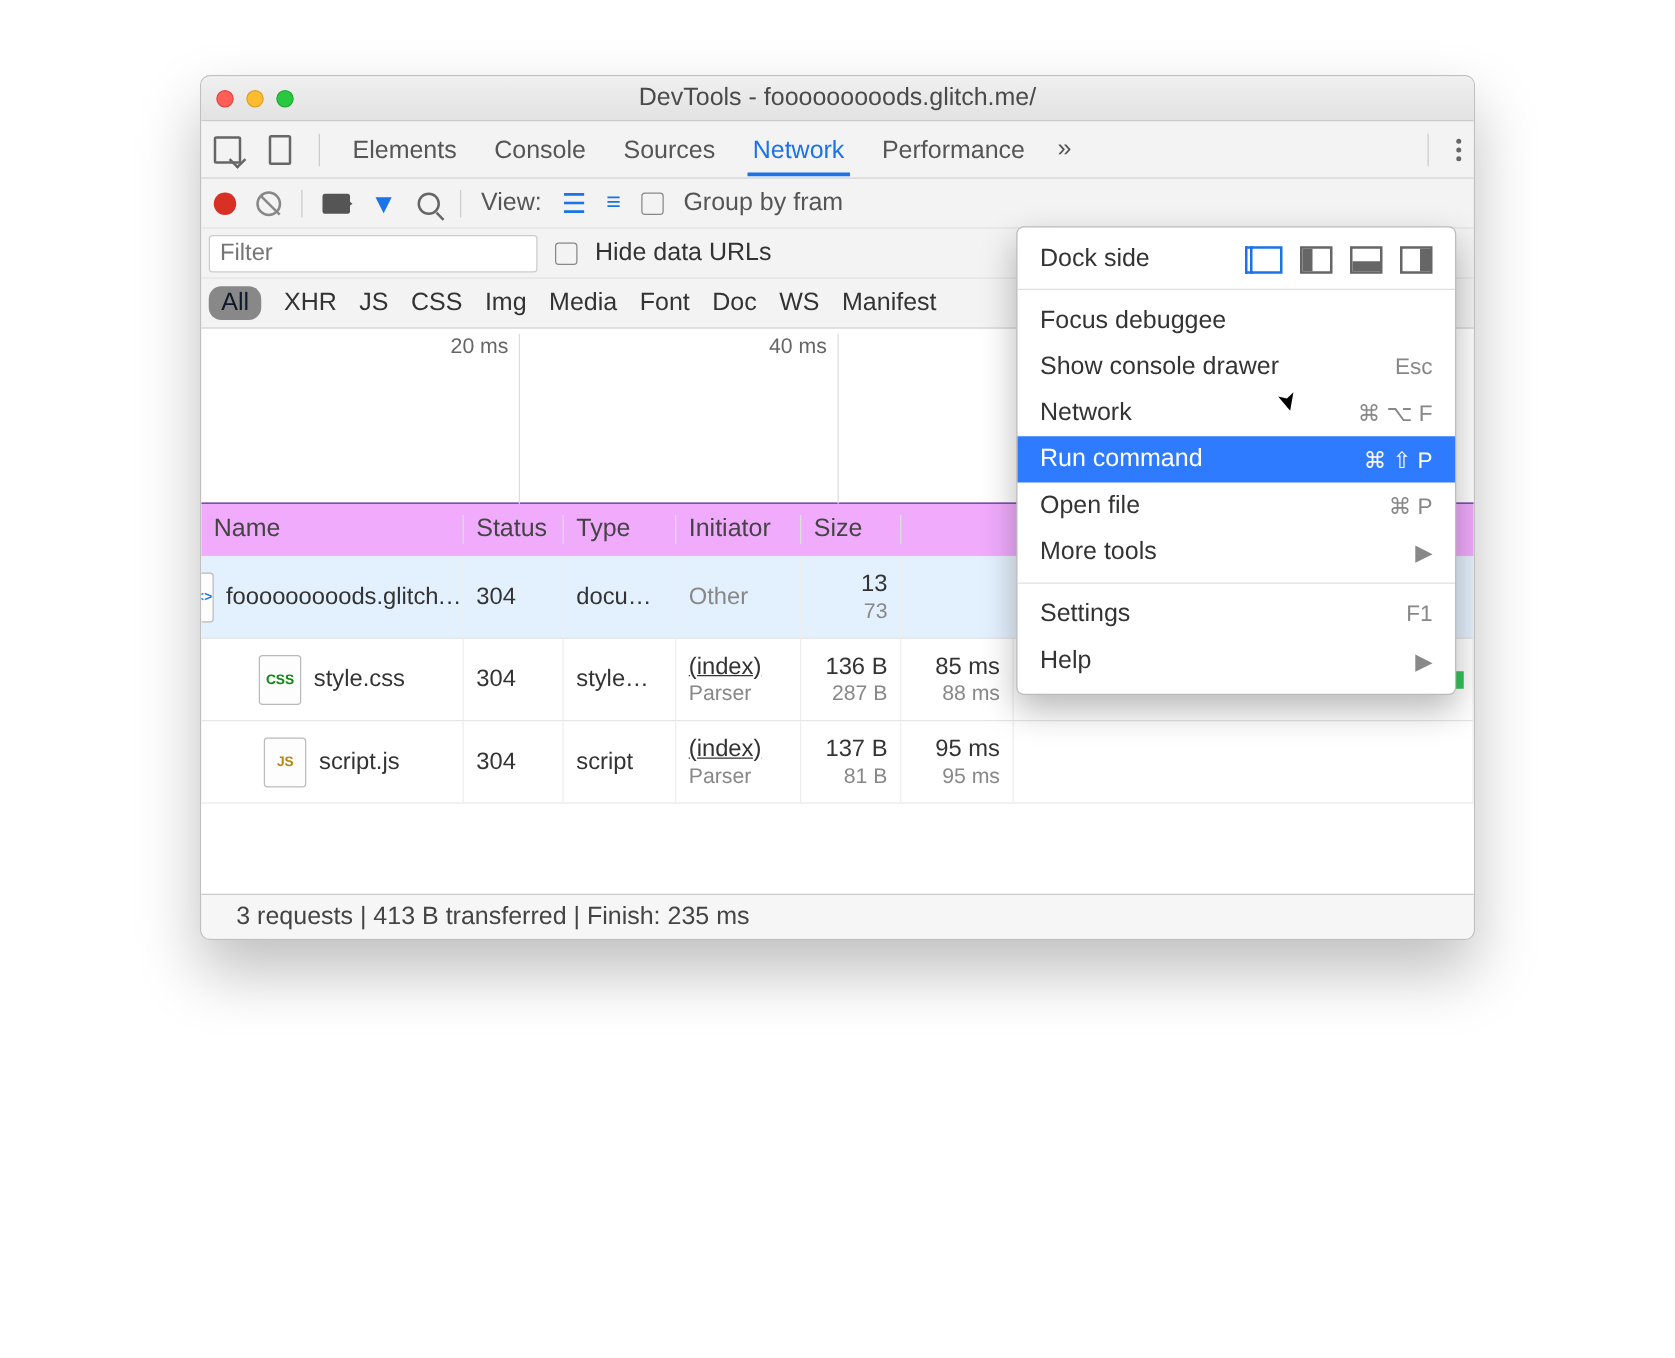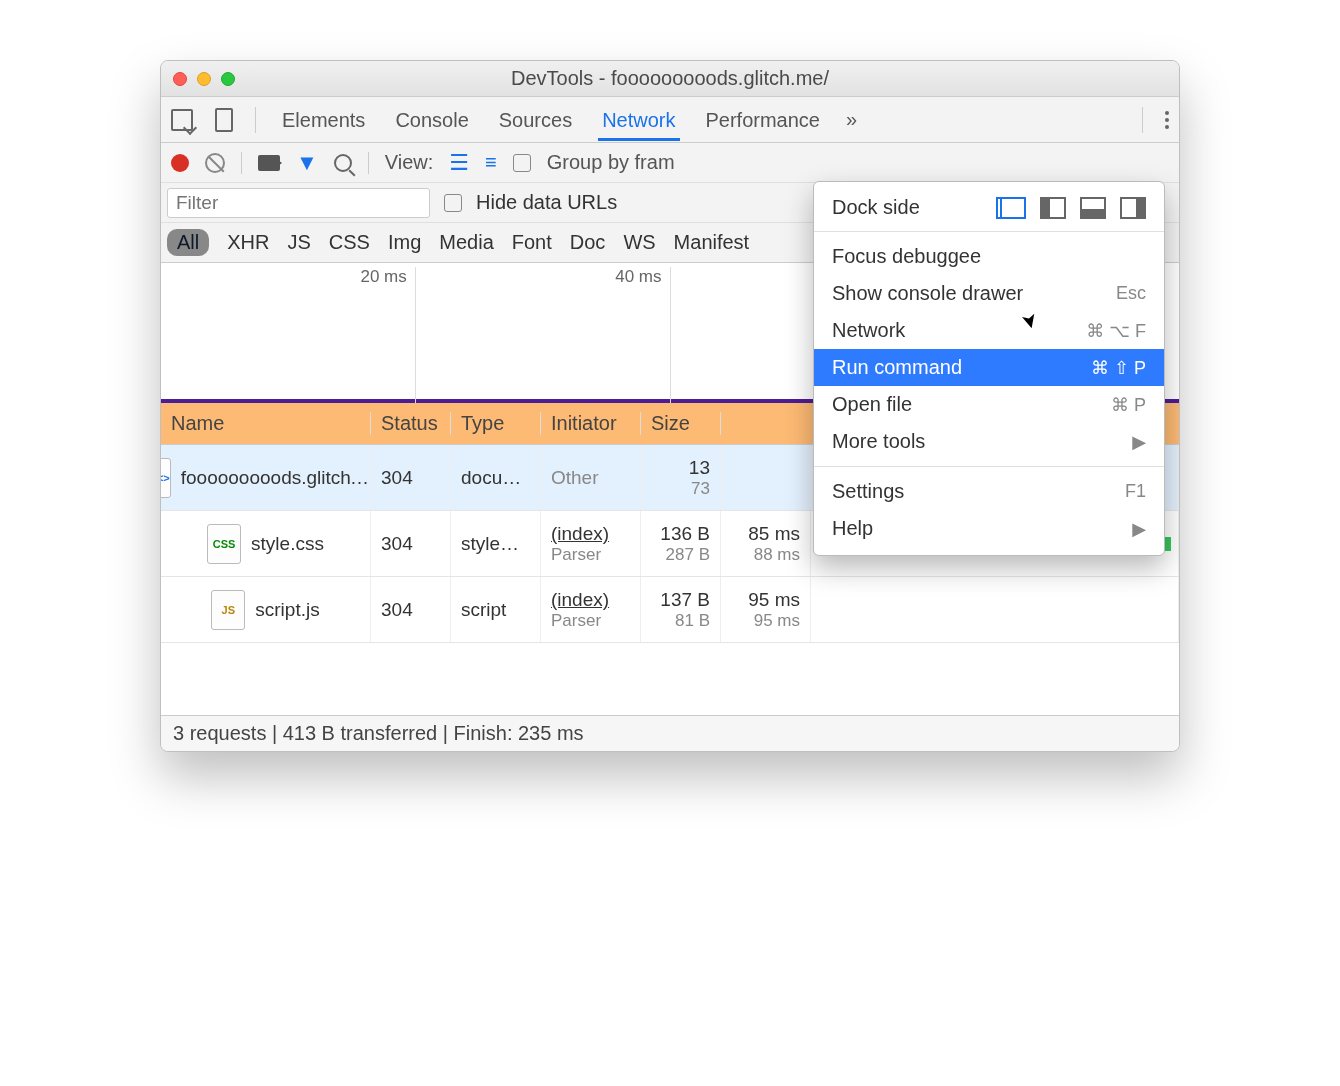--- a/index.html
+++ b/index.html
@@ -59,45 +59,45 @@
   .camera{width:22px;height:16px;background:#555;position:relative;border-radius:2px;}
   .camera::after{content:"";position:absolute;right:-8px;top:2px;border:6px solid transparent;border-left:8px solid #555;}
   .funnel{color:#1a73e8;font-size:22px;}
   .search-glass{width:18px;height:18px;border:2px solid #666;border-radius:50%;position:relative;}
   .search-glass::after{content:"";position:absolute;width:8px;height:2px;background:#666;transform:rotate(45deg);bottom:-4px;right:-6px;}
   .checkbox{width:18px;height:18px;border:1.5px solid #888;border-radius:3px;display:inline-block;vertical-align:middle;}
   .filterrow{display:flex;align-items:center;height:40px;background:#f3f3f3;border-bottom:1px solid #e0e0e0;padding:0 6px;gap:14px;font-size:20px;}
   .filter-input{flex:0 0 220px;height:30px;border:1px solid #ccc;border-radius:3px;padding:0 8px;font-size:19px;color:#999;background:#fff;}
   .typerow{display:flex;align-items:center;height:40px;background:#f3f3f3;border-bottom:1px solid #ccc;padding:0 6px;gap:18px;font-size:20px;}
   .pill{background:#888;color:#0f172a;border-radius:10px;padding:2px 10px;}
-  .timeline{height:140px;border-bottom:4px solid #4c1d95;position:relative;background:#fff;}
+  .timeline{height:140px;border-bottom:1px solid #4c1d95;position:relative;background:#fff;}
   .tl-labels{position:absolute;top:4px;left:0;right:0;display:flex;}
   .tl-tick{flex:1;border-left:1px solid #ddd;height:136px;position:relative;padding-left:6px;font-size:17px;color:#666;}
   .tl-tick:first-child{border-left:none;}
   .table{background:#fff;}
-  .thead{display:flex;background:#fdba74;border-bottom:1px solid #ccc;height:42px;align-items:center;font-size:20px;color:#444;}
+  .thead{display:flex;background:#f0abfc;border-bottom:1px solid #ccc;height:42px;align-items:center;font-size:20px;color:#444;}
   .th{padding:0 10px;border-right:1px solid #ddd;white-space:nowrap;overflow:hidden;}
   .tbody .trow{display:flex;height:66px;border-bottom:1px solid #e5e5e5;align-items:center;font-size:19px;}
   .trow.selected{background:#e3f0fd;}
   .td{padding:4px 10px;border-right:1px solid #eee;height:100%;display:flex;flex-direction:column;justify-content:center;white-space:nowrap;overflow:hidden;}
   .c-name{width:210px;flex-direction:row;align-items:center;gap:10px;}
   .c-status{width:80px;}
   .c-type{width:90px;}
   .c-init{width:100px;}
   .c-size{width:80px;text-align:right;align-items:flex-end;}
   .c-time{width:90px;text-align:right;align-items:flex-end;}
   .c-water{flex:1;padding:0;position:relative;}
   .sub{color:#888;font-size:17px;}
   .file-icon{width:34px;height:40px;border:1px solid #bbb;border-radius:3px;display:flex;align-items:center;justify-content:center;font-size:11px;font-weight:bold;background:#fdfdfd;}
   .file-icon.html{color:#1a73e8;}
   .file-icon.css{color:#0a8a0a;}
   .file-icon.js{color:#b8860b;}
   .bar{position:absolute;height:14px;top:26px;}
   .bar-green{background:#34c759;}
-  .statusbar{height:36px;border-top:1px solid #ccc;background:#f6f6f6;display:flex;align-items:center;padding:0 12px;font-size:20px;color:#444;}
+  .statusbar{height:36px;border-top:1px solid #ccc;background:#f6f6f6;display:flex;align-items:center;padding:0 28px;font-size:20px;color:#444;}
   
   .context-menu{
     position:absolute; top:120px; right:14px; width:352px;
     background:#fff; border:1px solid #bbb; border-radius:6px;
     box-shadow:0 12px 28px rgba(0,0,0,0.28);
     padding:8px 0; z-index:50; font-size:20px;
   }
   .menu-row{display:flex;align-items:center;justify-content:space-between;padding:7px 18px;color:#333;cursor:pointer;}
   .menu-row.highlight{background:#2f7bff;color:#fff;}
   .menu-row .shortcut{color:#888;font-size:18px;}

